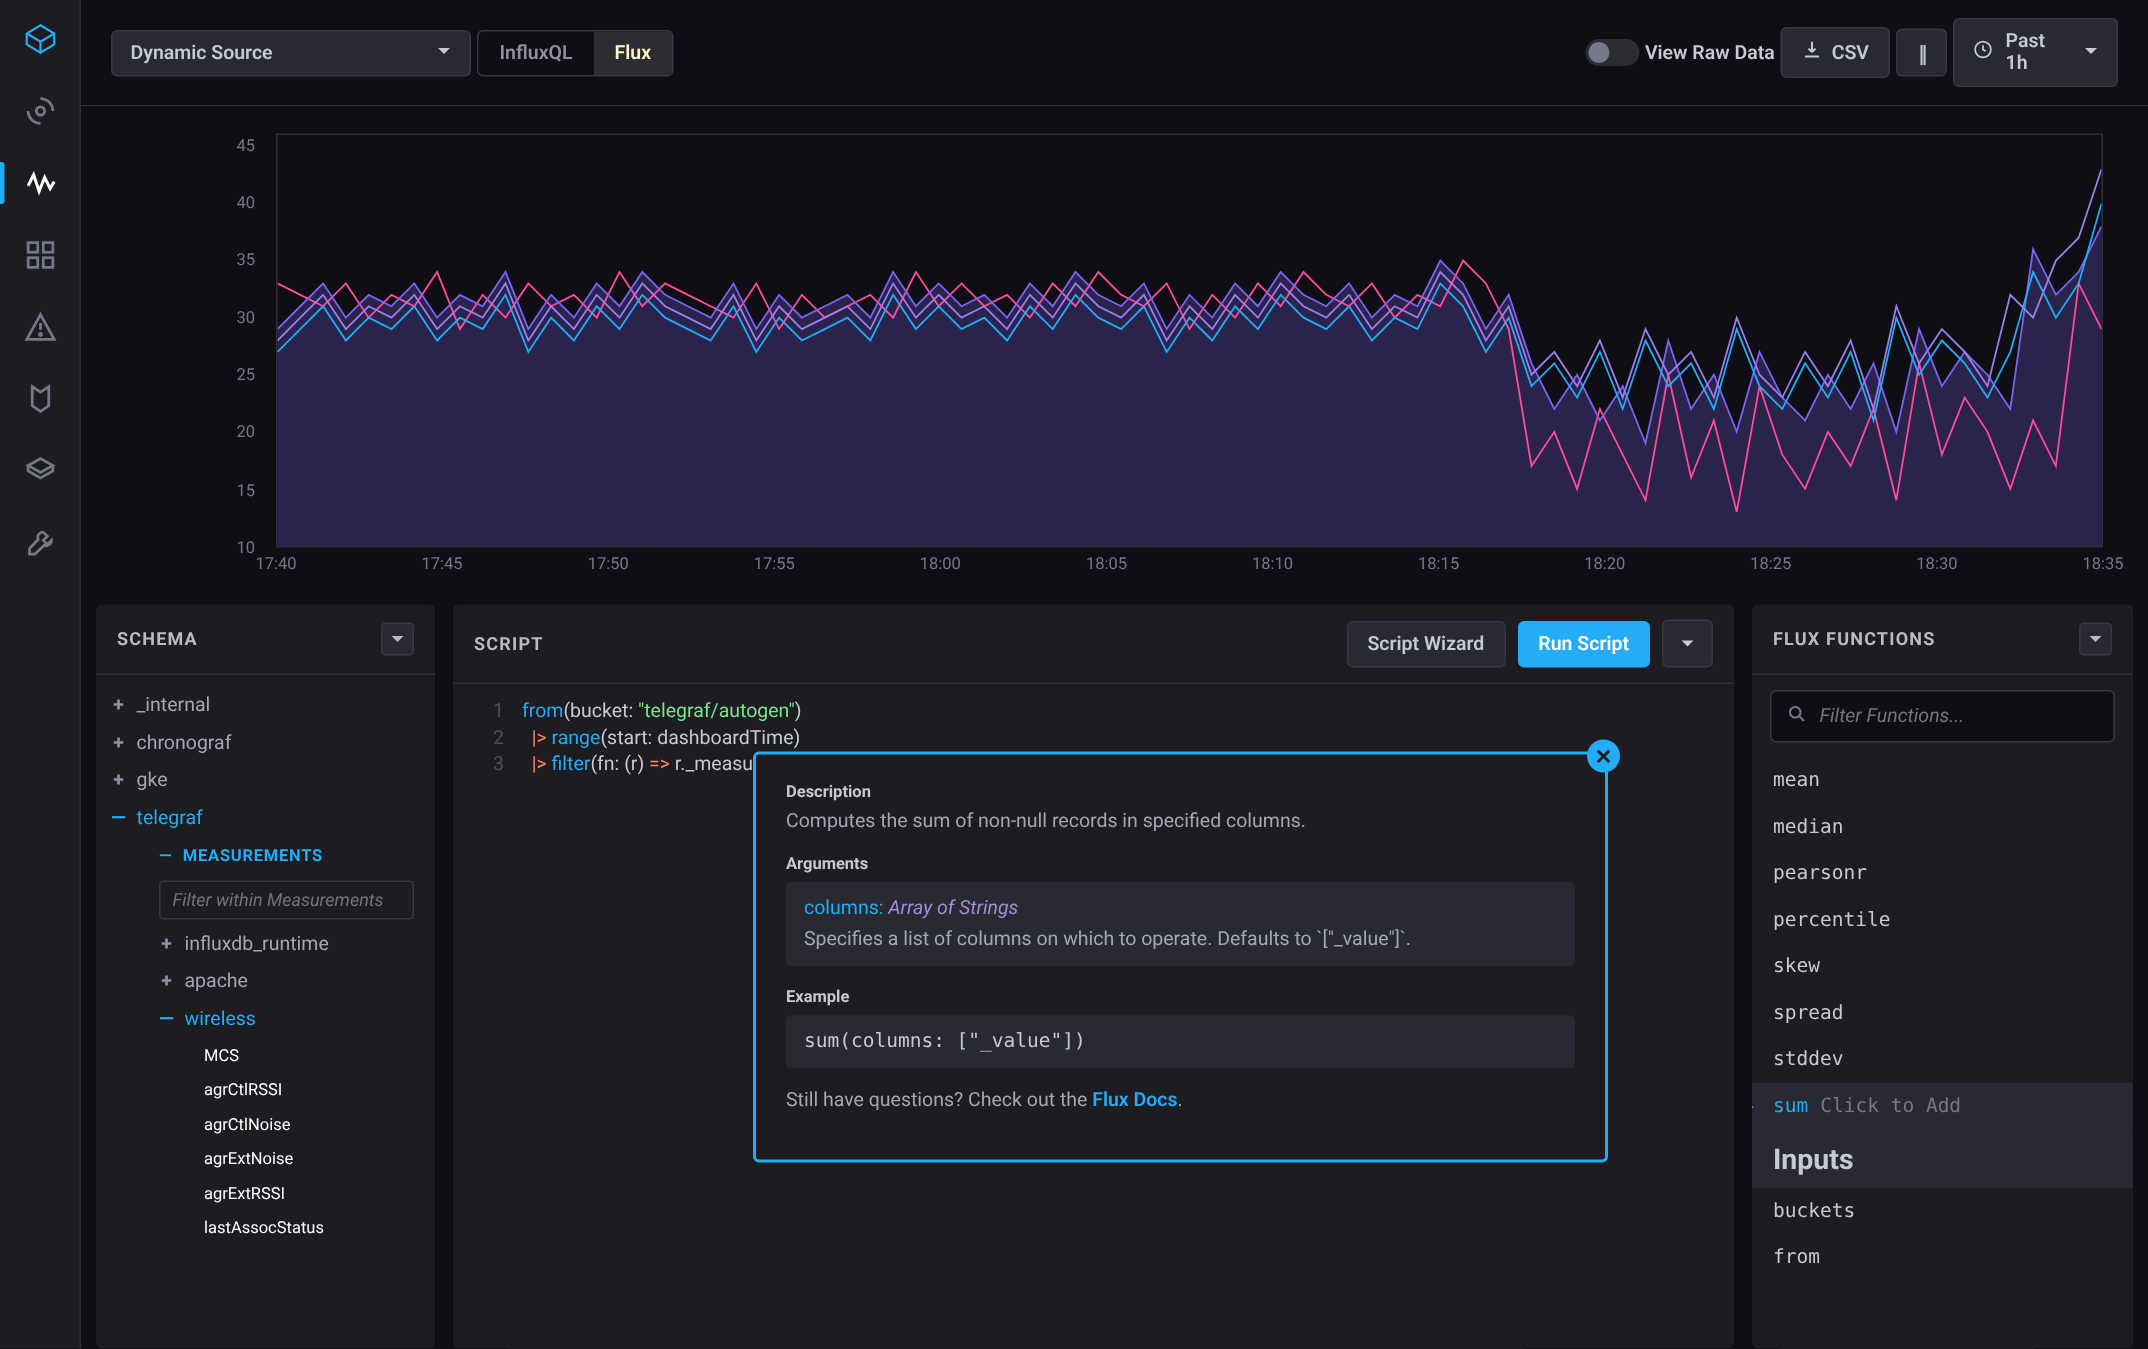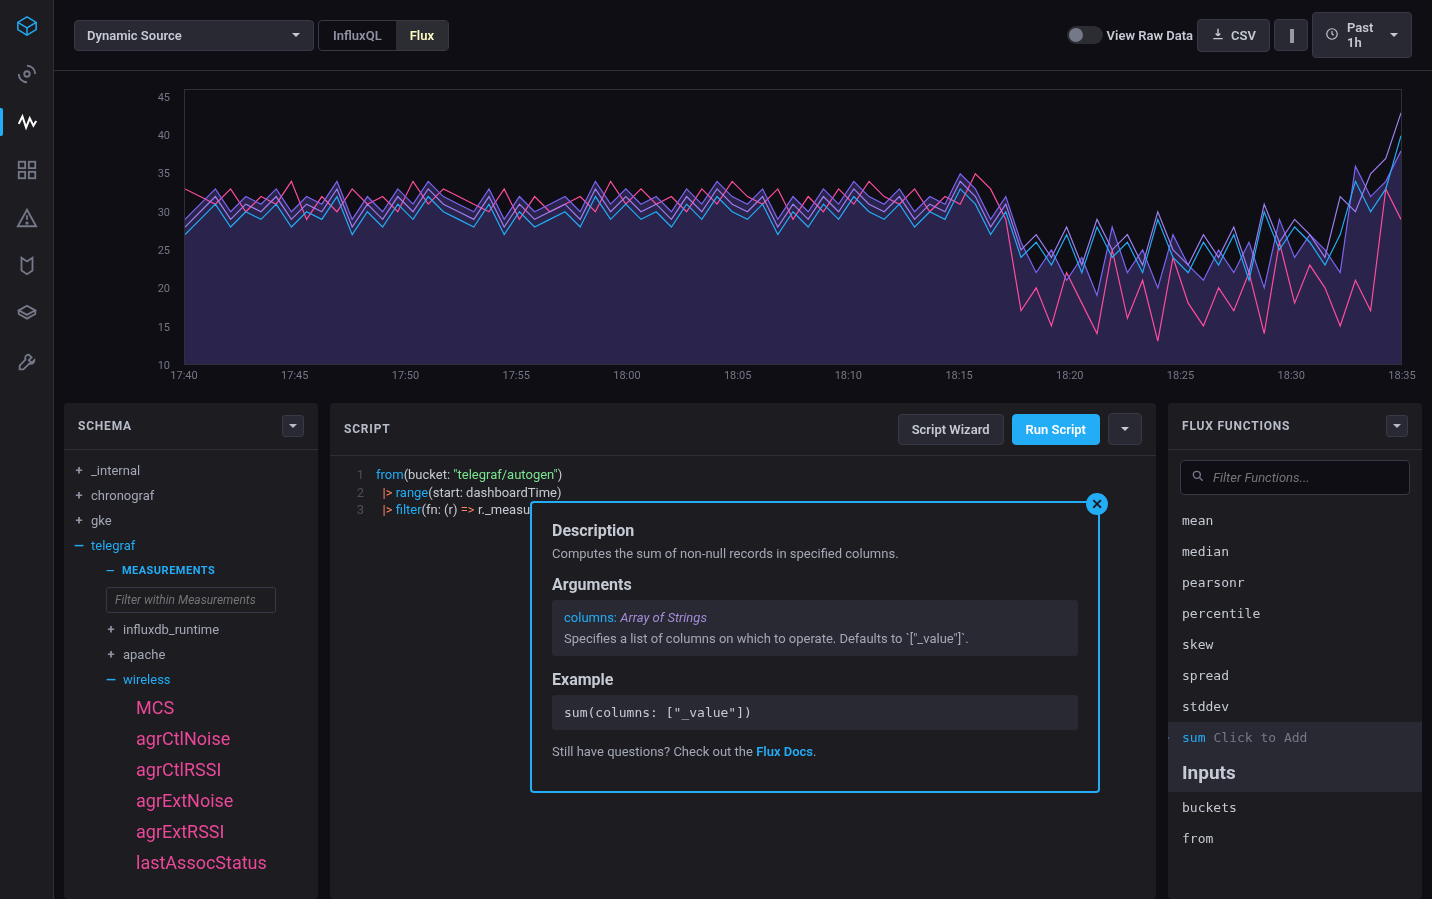--- a/index.html
+++ b/index.html
@@ -36,50 +36,50 @@
 .small-btn { background:#292933; border:1px solid #383846; color:#c6cad3; width:34px; height:32px; border-radius:4px; display:flex; align-items:center; justify-content:center; cursor:pointer; }
 .chart-wrap { padding:18px 30px 6px 20px; background:#0f0e15; }
 .chart-inner { position:relative; height:298px; }
 .y-axis { position:absolute; left:0; top:0; bottom:22px; width:108px; }
 .y-tick { position:absolute; right:12px; font-size:11px; color:#757888; transform:translateY(-50%); }
 .plot-area { position:absolute; left:110px; right:0; top:0; bottom:22px; border:1px solid #2f2f35; }
 .x-axis { position:absolute; left:110px; right:0; bottom:0; height:18px; }
 .x-tick { position:absolute; font-size:11px; color:#757888; transform:translateX(-50%); }
 .panels { display:flex; flex:1; overflow:hidden; padding:10px 10px 0 10px; gap:12px; height:420px; }
 .panel { background:#1c1c21; border-radius:4px; display:flex; flex-direction:column; overflow:hidden; }
-.panel.schema { width:254px; }
+.panel.schema { width:226px; }
 .panel.script { flex:1; position:relative; }
 .panel.flux { width:254px; }
 .panel-header { padding:12px 14px; font-size:12px; font-weight:700; letter-spacing:0.8px; color:#b8bbc8; display:flex; align-items:center; border-bottom:1px solid #2f2f35; }
 .panel-header .dd { margin-left:auto; background:#292933; border:1px solid #383846; width:22px; height:22px; border-radius:3px; display:flex; align-items:center; justify-content:center; cursor:pointer; }
 .tree { padding:8px 0; font-size:13px; overflow-y:auto; flex:1; }
 .tree-item { display:flex; align-items:center; gap:7px; padding:5px 10px 5px 10px; cursor:pointer; color:#a4a8b6; }
 .tree-item .exp { width:10px; text-align:center; font-weight:700; color:#8e91a1; }
 .tree-item.lvl2 { padding-left:42px; }
 .tree-item.expanded > .exp { color:#22adf6; }
 .tree-item.expanded > span:not(.exp) { color:#22adf6; }
 .tree-header { font-size:11px; font-weight:700; letter-spacing:0.5px; color:#22adf6; padding:6px 10px 6px 42px; display:flex; align-items:center; gap:7px; }
 .tree-header .exp { color:#22adf6; }
 .filter-input { margin:4px 0 4px 42px; width:170px; background:#1c1c21; border:1px solid #383846; border-radius:3px; padding:5px 8px; font-size:12px; font-style:italic; color:#757888; }
-.tree-leaf { padding:5px 24px 5px 72px; font-size:18px; color:#ec4899; cursor:pointer; }
+.tree-leaf { padding:5px 24px 5px 72px; font-size:11px; color:#ffffff; cursor:pointer; }
 .script-header { display:flex; align-items:center; padding:10px 14px; border-bottom:1px solid #2f2f35; gap:8px; }
 .script-header .title { font-size:12px; font-weight:700; letter-spacing:0.8px; color:#b8bbc8; }
 .script-header .spacer { flex:1; }
 .editor { padding:10px 0; font-family:"SFMono-Regular",Consolas,"Liberation Mono",Menlo,monospace; font-size:13px; line-height:1.35; }
 .editor-line { display:flex; }
 .lineno { width:46px; text-align:right; padding-right:12px; color:#4f4f5a; user-select:none; }
 .code { white-space:pre; color:#c6cad3; }
 .tok-fn { color:#22adf6; }
 .tok-kw { color:#ff8564; }
 .tok-str { color:#7ce490; }
 .tok-op { color:#ff8564; }
 .tok-arrow { color:#ff8564; }
 .tooltip { position:absolute; left:200px; top:98px; width:570px; background:#1c1c21; border:2px solid #22adf6; border-radius:4px; padding:18px 20px; font-size:13px; color:#c6cad3; z-index:5; }
 .tooltip .close { position:absolute; top:-10px; right:-10px; width:22px; height:22px; border-radius:50%; background:#22adf6; color:#1c1c21; display:flex; align-items:center; justify-content:center; font-weight:700; cursor:pointer; font-size:14px; }
-.tooltip h4 { font-size:16px; font-weight:700; color:#c6cad3; margin-bottom:6px; }
+.tooltip h4 { font-size:11px; font-weight:700; color:#c6cad3; margin-bottom:6px; }
 .tooltip p { font-size:13px; color:#a4a8b6; margin-bottom:14px; }
 .tooltip .codebox { background:#292933; border-radius:3px; padding:10px 12px; font-family:"SFMono-Regular",Consolas,monospace; font-size:13px; margin-bottom:14px; }
 .tooltip .arg-name { color:#22adf6; }
 .tooltip .arg-type { color:#a58cd6; font-style:italic; }
 .tooltip .arg-desc { color:#a4a8b6; margin-top:6px; }
 .tooltip a { color:#22adf6; text-decoration:none; font-weight:600; }
 .flux-body { flex:1; overflow-y:auto; }
 .flux-search { margin:10px 12px; background:#0f0e15; border:1px solid #383846; border-radius:4px; padding:7px 10px; display:flex; align-items:center; gap:8px; }
 .flux-search input { background:transparent; border:none; outline:none; color:#c6cad3; font-size:13px; font-style:italic; flex:1; }
 .flux-item { padding:8px 14px; font-size:13px; font-family:"SFMono-Regular",Consolas,monospace; color:#c6cad3; cursor:pointer; }
@@ -162,21 +162,21 @@
       <span class="switch-label">View Raw Data</span>
       <button class="btn">
         <span><svg class="icon-sm" viewBox="0 0 24 24" fill="none" stroke="currentColor" stroke-width="2.4">
               <path d="M12 3v12m0 0l-4-4m4 4l4-4M4 20h16"></path>
             </svg></span>
         <span>CSV</span>
       </button>
       <div class="small-btn">
           <span style="letter-spacing:-2px;font-weight:700">||</span>
         </div>
-      <div class="dropdown" style="width:100px">
+      <div class="dropdown" style="width:110px">
         <span><svg class="icon-sm" viewBox="0 0 24 24" fill="none" stroke="currentColor" stroke-width="2">
               <circle cx="12" cy="12" r="9"></circle>
               <polyline points="12,7 12,12 15,14"></polyline>
             </svg></span>
         <span>Past 1h</span>
         <span class="caret"><svg class="caret-svg" viewBox="0 0 10 10" fill="currentColor">
               <path d="M1 3l4 4 4-4z"></path>
             </svg></span>
       </div>
     </div>
@@ -245,21 +245,21 @@
               <span>MEASUREMENTS</span>
             </div><input class="filter-input" placeholder="Filter within Measurements" style=""><div class="tree-item lvl2">
               <span class="exp">+</span>
               <span>influxdb_runtime</span>
             </div><div class="tree-item lvl2">
               <span class="exp">+</span>
               <span>apache</span>
             </div><div class="tree-item lvl2 expanded">
               <span class="exp">—</span>
               <span>wireless</span>
-            </div><div class="tree-leaf">MCS</div><div class="tree-leaf">agrCtlNoise</div><div class="tree-leaf">agrCtlRSSI</div><div class="tree-leaf">agrExtNoise</div><div class="tree-leaf">agrExtRSSI</div><div class="tree-leaf">lastAssocStatus</div></div>
+            </div><div class="tree-leaf">MCS</div><div class="tree-leaf">agrCtlRSSI</div><div class="tree-leaf">agrCtlNoise</div><div class="tree-leaf">agrExtNoise</div><div class="tree-leaf">agrExtRSSI</div><div class="tree-leaf">lastAssocStatus</div></div>
       </div>
 
       <div class="panel script">
         <div class="script-header">
           <span class="title">SCRIPT</span>
           <div class="spacer"></div>
           <button class="btn">Script Wizard</button>
           <button class="btn blue">Run Script</button>
           <div class="small-btn">
               <svg class="caret-svg" viewBox="0 0 10 10" fill="currentColor">

